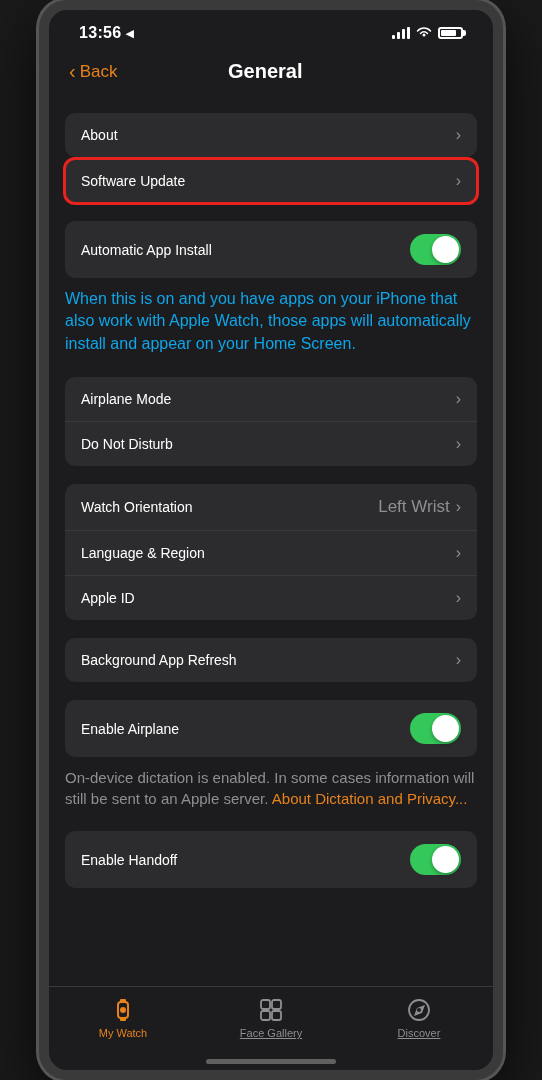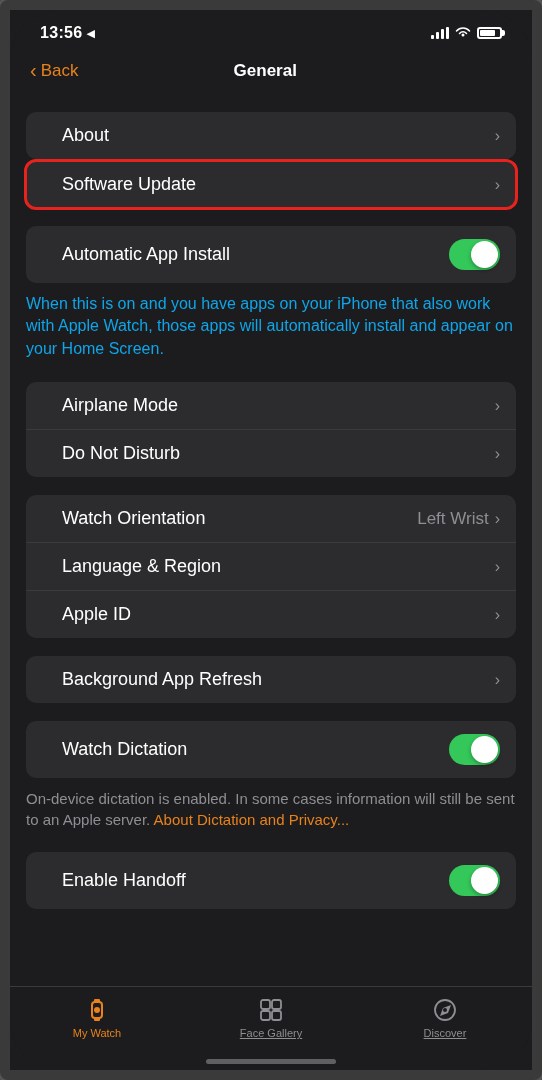--- a/index.html
+++ b/index.html
@@ -5,24 +5,24 @@
     * { margin: 0; padding: 0; box-sizing: border-box; }
     body {
       background: #1a1a1a;
       display: flex;
       justify-content: center;
       align-items: center;
       min-height: 100vh;
       font-family: -apple-system, BlinkMacSystemFont, 'SF Pro Text', 'Helvetica Neue', sans-serif;
     }
     .phone-frame {
-      width: 542px;
+      width: 464px;
       height: 1080px;
       background: #1c1c1e;
-      border-radius: 8px;
+      border-radius: 28px;
       position: relative;
       border: 10px solid #3a3a3a;
       overflow: hidden;
       box-shadow: 0 0 0 3px #555, 0 20px 60px rgba(0,0,0,0.8);
     }
     
     .phone-frame::before {
       content: '';
       position: absolute;
       right: -14px;
@@ -141,21 +141,21 @@
       gap: 4px;
       color: #e8821c;
       font-size: 17px;
     }
     .back-chevron {
       font-size: 20px;
       margin-top: -1px;
     }
     .nav-title {
       color: #fff;
-      font-size: 17px;
+      font-size: 20px;
       font-weight: 600;
     }
     .nav-spacer { width: 60px; }
     
     .settings-content {
       flex: 1;
       overflow-y: auto;
       overflow-x: hidden;
       scrollbar-width: none;
     }
@@ -176,22 +176,21 @@
       justify-content: space-between;
       padding: 13px 16px;
       border-bottom: 0.5px solid #3a3a3a;
       position: relative;
     }
     .settings-row:last-child {
       border-bottom: none;
     }
     .row-label {
       color: #fff;
-      font-size: 18px;
-      margin-left: 20px;
+      font-size: 14px;
     }
     .row-right {
       display: flex;
       align-items: center;
       gap: 6px;
     }
     .row-value {
       color: #8e8e93;
       font-size: 17px;
     }
@@ -378,21 +377,21 @@
           <span class="row-label">Background App Refresh</span>
           <div class="row-right">
             <span class="chevron-right">›</span>
           </div>
         </div>
       </div>
 
       <div class="section-gap"></div>
       <div class="section-inner">
         <div class="settings-row" style="border-bottom:none;">
-          <span class="row-label">Watch Dictation</span>
+          <span class="row-label">Enable Airplane</span>
           <div class="toggle on">
             <div class="toggle-knob"></div>
           </div>
         </div>
       </div>
       <div style="margin: 4px 16px 0; padding: 6px 0 4px;">
         <span style="color:#8e8e93;font-size:15px;line-height:1.4;">On-device dictation is enabled. In some cases information will still be sent to an Apple server. <span style="color:#e8821c;">About Dictation and Privacy...</span></span>
       </div>
 
       <div class="section-gap"></div>

